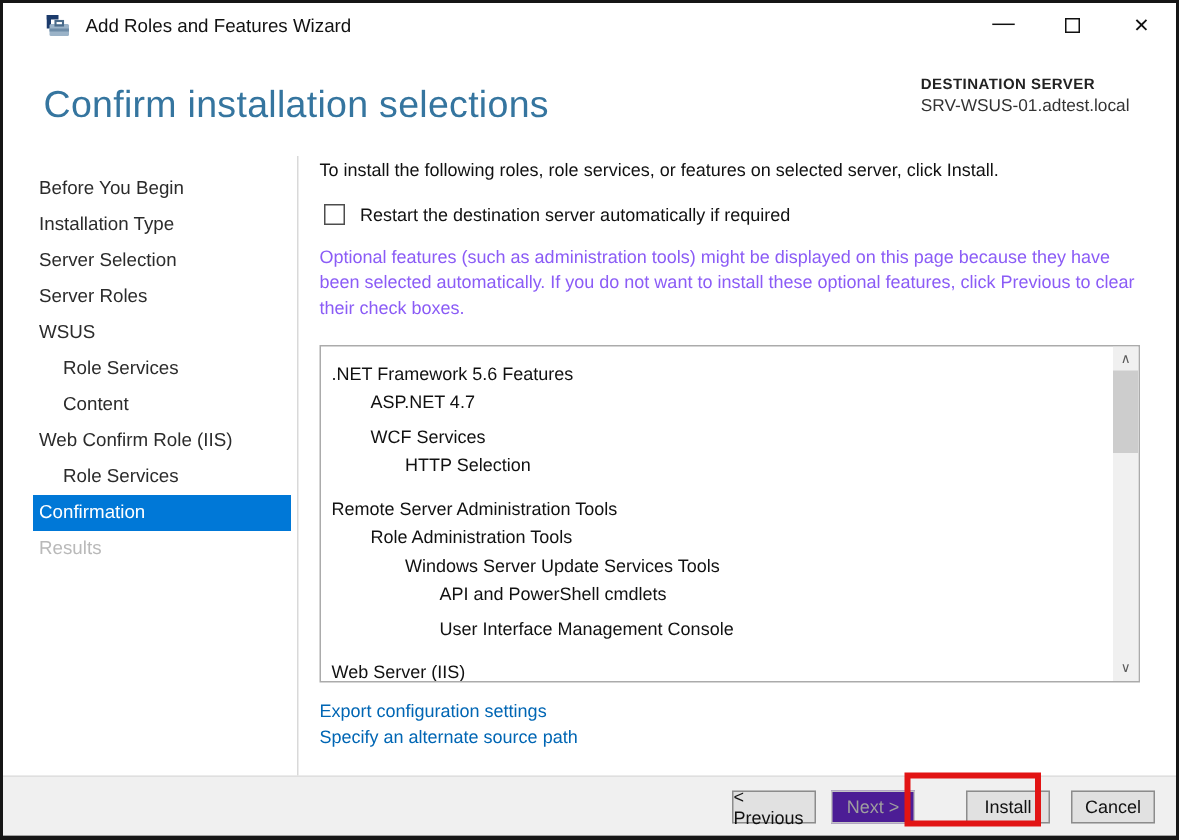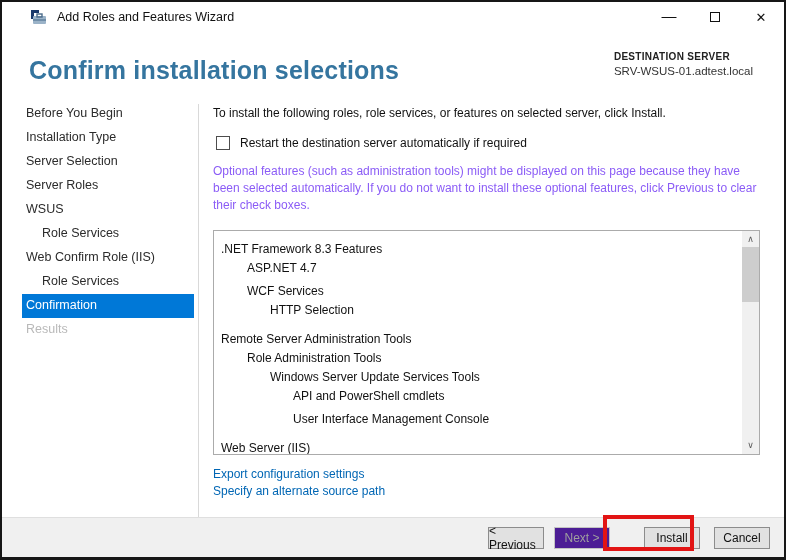--- a/index.html
+++ b/index.html
@@ -12,26 +12,26 @@
   
   .titlebar { position:absolute; top:0; left:0; right:0; height:30px; background:#fff; display:flex; align-items:center;padding-left:19px; }
   .titlebar .appicon { width:17px; height:15px; margin:0 9px 0 10px; }
   .titlebar .title { font-size:12.5px; color:#111; }
   .win-controls { position:absolute; right:0; top:0; height:30px; display:flex; }
   .win-btn { width:46px; height:30px; display:flex; align-items:center; justify-content:center; font-size:13px; color:#111; cursor:default; }
   .win-btn.min span { position:relative; top:-2px; font-size:15px; }
   .win-btn.max span { font-size:11px; border:1px solid #111; width:10px; height:10px; display:inline-block; }
   
   .header { position:absolute; top:40px; left:0; right:0; height:58px; }
-  .page-title { position:absolute; left:27px; top:14px; font-size:25px; font-weight:700; color:#35759f; letter-spacing:0.2px; }
+  .page-title { position:absolute; left:27px; top:14px; font-size:25px; font-weight:400; color:#35759f; letter-spacing:0.2px; }
   .dest { position:absolute; right:31px; top:9px; text-align:left; }
   .dest .dest-label { font-size:10px; font-weight:700; color:#222; letter-spacing:0.3px; }
   .dest .dest-server { font-size:11.5px; color:#333; margin-top:3px; }
   
-  .sidebar { position:absolute; left:20px; top:100px; width:172px; }
+  .sidebar { position:absolute; left:20px; top:112px; width:172px; }
   .nav-item { height:24px; line-height:22px; font-size:12.5px; color:#2b2b2b; padding-left:4px; cursor:default; white-space:nowrap; }
   .nav-item.indent { padding-left:20px; }
   .nav-item.selected { background:#0078d7; color:#ffffff; }
   .nav-item.disabled { color:#b9b9b9; }
   .v-divider { position:absolute; left:196px; top:102px; height:415px; width:1px; background:#d9d9d9; }
   
   .main { position:absolute; left:211px; top:104px; width:554px; }
   .instruction { font-size:12px; color:#111; margin-bottom:16px; }
   .restart-row { display:flex; align-items:center; margin-bottom:13px; }
   .checkbox { width:14px; height:14px; border:1px solid #4d4d4d; background:#fff; margin:0 10px 0 3px; flex:0 0 auto; }
@@ -102,40 +102,41 @@
     </div>
   </div>
 
   <div class="sidebar">
     <div class="nav-item">Before You Begin</div>
     <div class="nav-item">Installation Type</div>
     <div class="nav-item">Server Selection</div>
     <div class="nav-item">Server Roles</div>
     <div class="nav-item">WSUS</div>
     <div class="nav-item indent">Role Services</div>
+    <div class="nav-item indent">Content</div>
     <div class="nav-item">Web Confirm Role (IIS)</div>
     <div class="nav-item indent">Role Services</div>
     <div class="nav-item selected">Confirmation</div>
     <div class="nav-item disabled">Results</div>
   </div>
   <div class="v-divider"></div>
 
   <div class="main">
     <div class="instruction">To install the following roles, role services, or features on selected server, click Install.</div>
 
     <div class="restart-row">
       <span class="checkbox"></span>
       <span class="restart-label">Restart the destination server automatically if required</span>
     </div>
 
     <div class="note">Optional features (such as administration tools) might be displayed on this page because they have been selected automatically. If you do not want to install these optional features, click Previous to clear their check boxes.</div>
 
     <div class="listbox">
       <div class="tree">
-        <div class="trow lvl0">.NET Framework 8.3 Features</div>
+        <div class="trow lvl0">.NET Framework 5.6 Features</div>
         <div class="trow lvl1">ASP.NET 4.7</div>
         <div class="trow lvl1 subgap">WCF Services</div>
         <div class="trow lvl2">HTTP Selection</div>
         <div class="trow lvl0 gap">Remote Server Administration Tools</div>
         <div class="trow lvl1">Role Administration Tools</div>
         <div class="trow lvl2">Windows Server Update Services Tools</div>
         <div class="trow lvl3">API and PowerShell cmdlets</div>
         <div class="trow lvl3 subgap">User Interface Management Console</div>
         <div class="trow lvl0 gap">Web Server (IIS)</div>
       </div>

